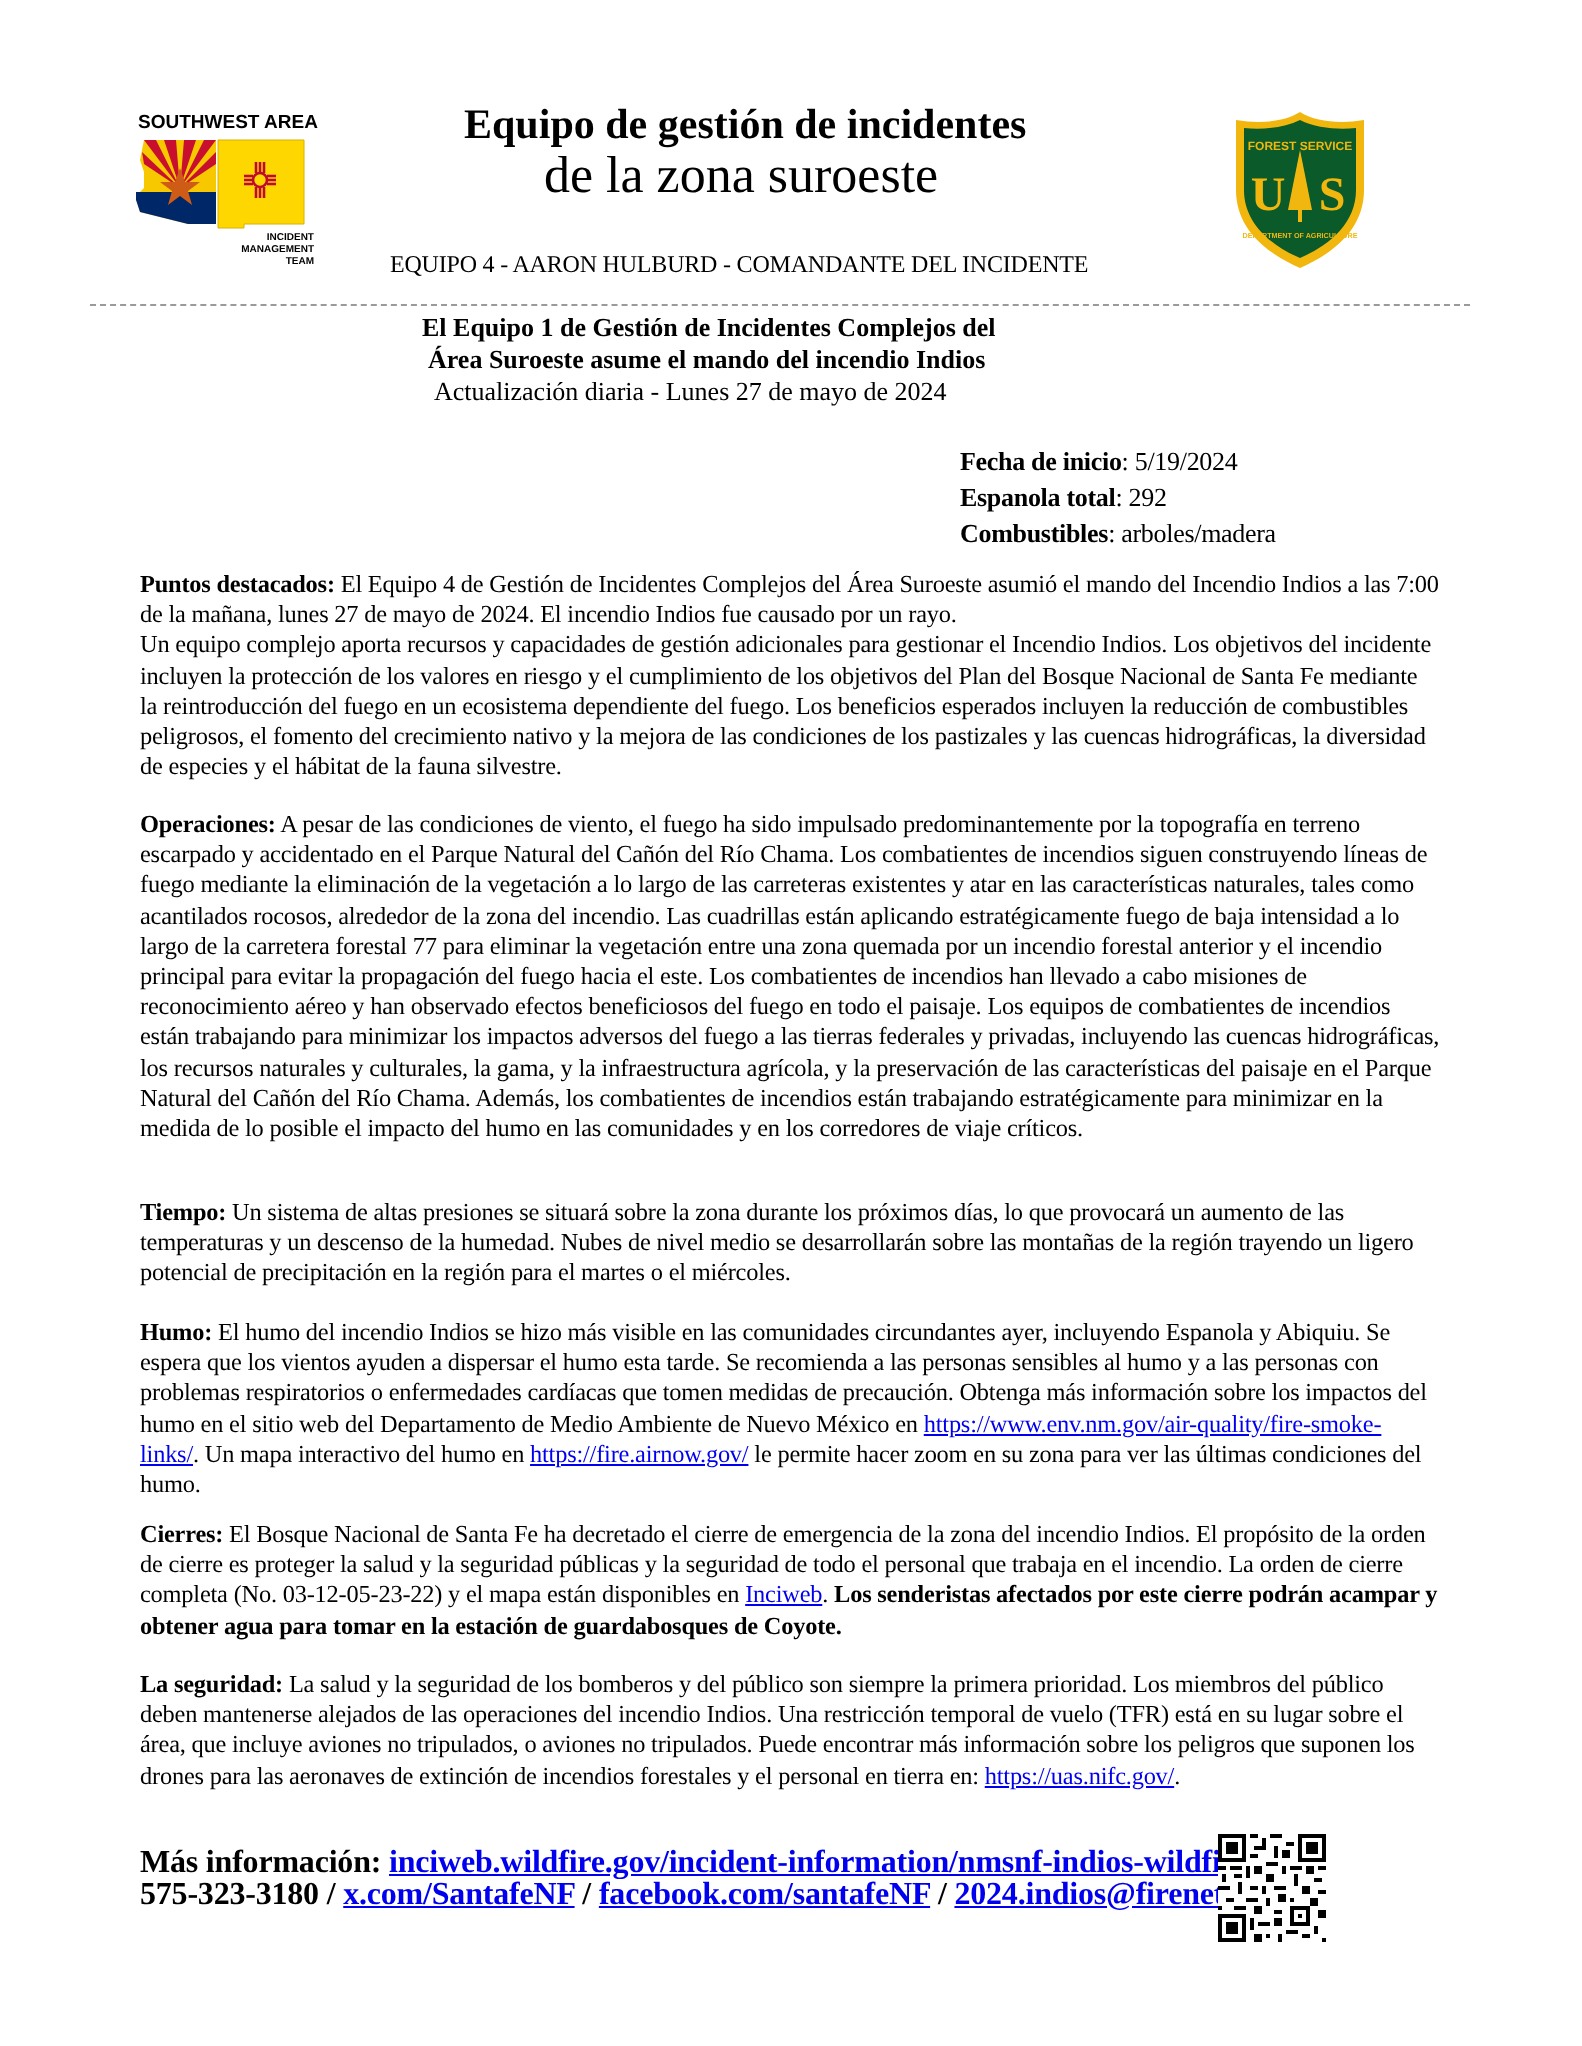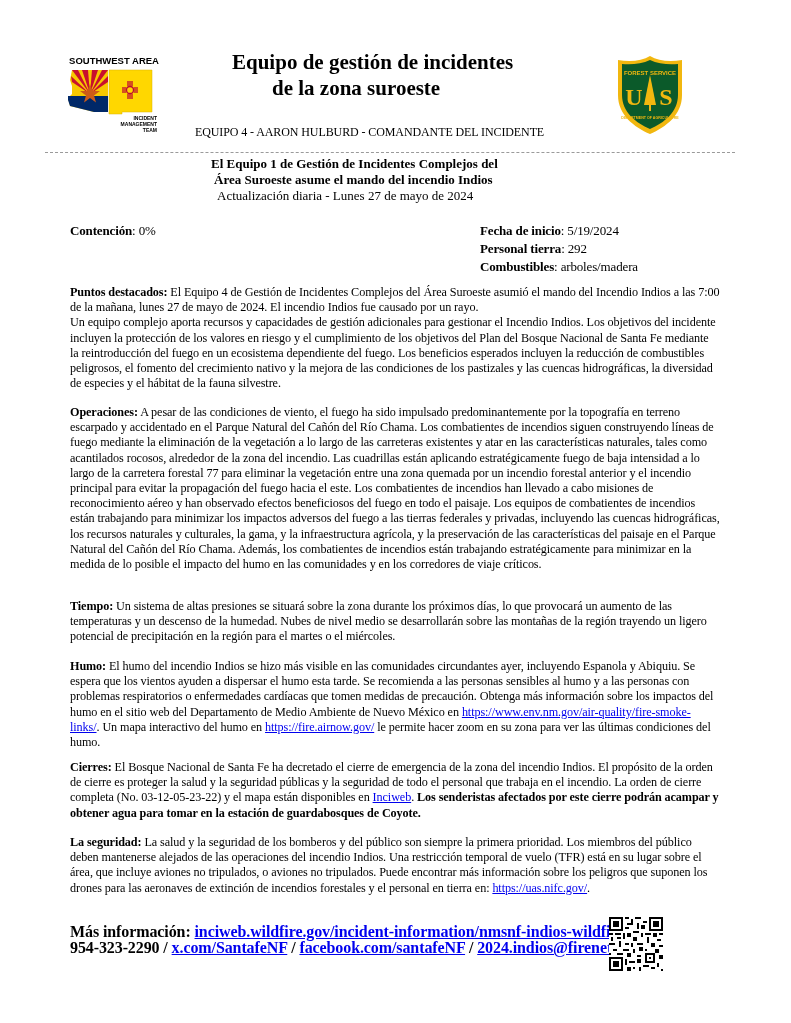--- a/index.html
+++ b/index.html
@@ -8,21 +8,21 @@
       font-family: "Liberation Serif", "DejaVu Serif", serif;
       color: #000; font-size: 12.2px; line-height: 15.2px;
     }
     a { color: #0000ee; text-decoration: underline; }
     .abs { position: absolute; }
 
     
     #logo-swa { left: 64px; top: 54px; width: 100px; height: 80px; }
     #logo-usfs { left: 612px; top: 53px; width: 76px; height: 84px; }
     #title1 { left: 232px; top: 50px; font-size: 21px; font-weight: bold; line-height: 24px; white-space: nowrap; }
-    #title2 { left: 272px; top: 76px; font-size: 21px; font-weight: bold; line-height: 24px; white-space: nowrap; }
+    #title2 { left: 272px; top: 76px; font-size: 26px; font-weight: normal; line-height: 24px; white-space: nowrap; }
     #team-line { left: 195px; top: 125px; font-size: 12px; white-space: nowrap; letter-spacing: -0.1px; }
     #rule { left: 45px; top: 152px; width: 690px; height: 0; border-top: 1px dashed #9a9a9a; }
 
     
     #sub1 { left: 211px; top: 156px; font-weight: bold; font-size: 13px; line-height: 16px; white-space: nowrap; }
     #sub2 { left: 214px; top: 172px; font-weight: bold; font-size: 13px; line-height: 16px; white-space: nowrap; }
     #sub3 { left: 217px; top: 188px; font-size: 13px; line-height: 16px; white-space: nowrap; }
 
     
     .fact { font-size: 13px; line-height: 18px; white-space: nowrap; letter-spacing: -0.15px; }
@@ -101,25 +101,24 @@
 </div>
 
 <div id="team-line" class="abs">EQUIPO 4 - AARON HULBURD - COMANDANTE DEL INCIDENTE</div>
 <div id="rule" class="abs"></div>
 
 <div id="sub1" class="abs">El Equipo 1 de Gestión de Incidentes Complejos del</div>
 <div id="sub2" class="abs">Área Suroeste asume el mando del incendio Indios</div>
 <div id="sub3" class="abs">Actualización diaria - Lunes 27 de mayo de 2024</div>
 
 <div id="facts-left" class="abs">
-  <div class="fact"><b>Contención</b><span>: </span><span>0%</span></div>
 </div>
 <div id="facts-right" class="abs">
   <div class="fact"><b>Fecha de inicio</b><span>: </span><span>5/19/2024</span></div>
-  <div class="fact"><b>Personal tierra</b><span>: </span><span>292</span></div>
+  <div class="fact"><b>Espanola total</b><span>: </span><span>292</span></div>
   <div class="fact"><b>Combustibles</b><span>: </span><span>arboles/madera</span></div>
 </div>
 
 <div id="p-highlights" class="abs para">
   <b>Puntos destacados:</b><span> El Equipo 4 de Gestión de Incidentes Complejos del Área Suroeste asumió el mando del Incendio Indios a las 7:00 de la mañana, lunes 27 de mayo de 2024. El incendio Indios fue causado por un rayo.</span><br>
   <span>Un equipo complejo aporta recursos y capacidades de gestión adicionales para gestionar el Incendio Indios. Los objetivos del incidente incluyen la protección de los valores en riesgo y el cumplimiento de los objetivos del Plan del Bosque Nacional de Santa Fe mediante la reintroducción del fuego en un ecosistema dependiente del fuego. Los beneficios esperados incluyen la reducción de combustibles peligrosos, el fomento del crecimiento nativo y la mejora de las condiciones de los pastizales y las cuencas hidrográficas, la diversidad de especies y el hábitat de la fauna silvestre.</span>
 </div>
 
 <div id="p-ops" class="abs para">
   <b>Operaciones:</b><span> A pesar de las condiciones de viento, el fuego ha sido impulsado predominantemente por la topografía en terreno escarpado y accidentado en el Parque Natural del Cañón del Río Chama. Los combatientes de incendios siguen construyendo líneas de fuego mediante la eliminación de la vegetación a lo largo de las carreteras existentes y atar en las características naturales, tales como acantilados rocosos, alrededor de la zona del incendio. Las cuadrillas están aplicando estratégicamente fuego de baja intensidad a lo largo de la carretera forestal 77 para eliminar la vegetación entre una zona quemada por un incendio forestal anterior y el incendio principal para evitar la propagación del fuego hacia el este. Los combatientes de incendios han llevado a cabo misiones de reconocimiento aéreo y han observado efectos beneficiosos del fuego en todo el paisaje. Los equipos de combatientes de incendios están trabajando para minimizar los impactos adversos del fuego a las tierras federales y privadas, incluyendo las cuencas hidrográficas, los recursos naturales y culturales, la gama, y la infraestructura agrícola, y la preservación de las características del paisaje en el Parque Natural del Cañón del Río Chama. Además, los combatientes de incendios están trabajando estratégicamente para minimizar en la medida de lo posible el impacto del humo en las comunidades y en los corredores de viaje críticos.</span>
@@ -136,21 +135,21 @@
 <div id="p-closures" class="abs para">
   <b>Cierres:</b><span> El Bosque Nacional de Santa Fe ha decretado el cierre de emergencia de la zona del incendio Indios. El propósito de la orden de cierre es proteger la salud y la seguridad públicas y la seguridad de todo el personal que trabaja en el incendio. La orden de cierre completa (No. 03-12-05-23-22) y el mapa están disponibles en </span><a href="#">Inciweb</a><span>. </span><b>Los senderistas afectados por este cierre podrán acampar y obtener agua para tomar en la estación de guardabosques de Coyote.</b>
 </div>
 
 <div id="p-safety" class="abs para">
   <b>La seguridad:</b><span> La salud y la seguridad de los bomberos y del público son siempre la primera prioridad. Los miembros del público deben mantenerse alejados de las operaciones del incendio Indios. Una restricción temporal de vuelo (TFR) está en su lugar sobre el área, que incluye aviones no tripulados, o aviones no tripulados. Puede encontrar más información sobre los peligros que suponen los drones para las aeronaves de extinción de incendios forestales y el personal en tierra en: </span><a href="#">https://uas.nifc.gov/</a><span>.</span>
 </div>
 
 <div id="p-moreinfo" class="abs para">
   <span>Más información: </span><a href="#">inciweb.wildfire.gov/incident-information/nmsnf-indios-wildfire</a><span> /</span><br>
-  <span>954-323-2290 / </span><a href="#">x.com/SantafeNF</a><span> / </span><a href="#">facebook.com/santafeNF</a><span> / </span><a href="#">2024.indios@firenet.gov</a>
+  <span>575-323-3180 / </span><a href="#">x.com/SantafeNF</a><span> / </span><a href="#">facebook.com/santafeNF</a><span> / </span><a href="#">2024.indios@firenet.gov</a>
 </div>
 
 <div id="qr" class="abs">
   <svg width="54" height="54" viewBox="0 0 27 27" shape-rendering="crispEdges">
     <rect width="27" height="27" fill="#fff"></rect>
     <g fill="#000">
 
       <rect x="0" y="0" width="7" height="7"></rect>
         <rect x="1" y="1" width="5" height="5" fill="#fff"></rect>
         <rect x="2" y="2" width="3" height="3"></rect>

